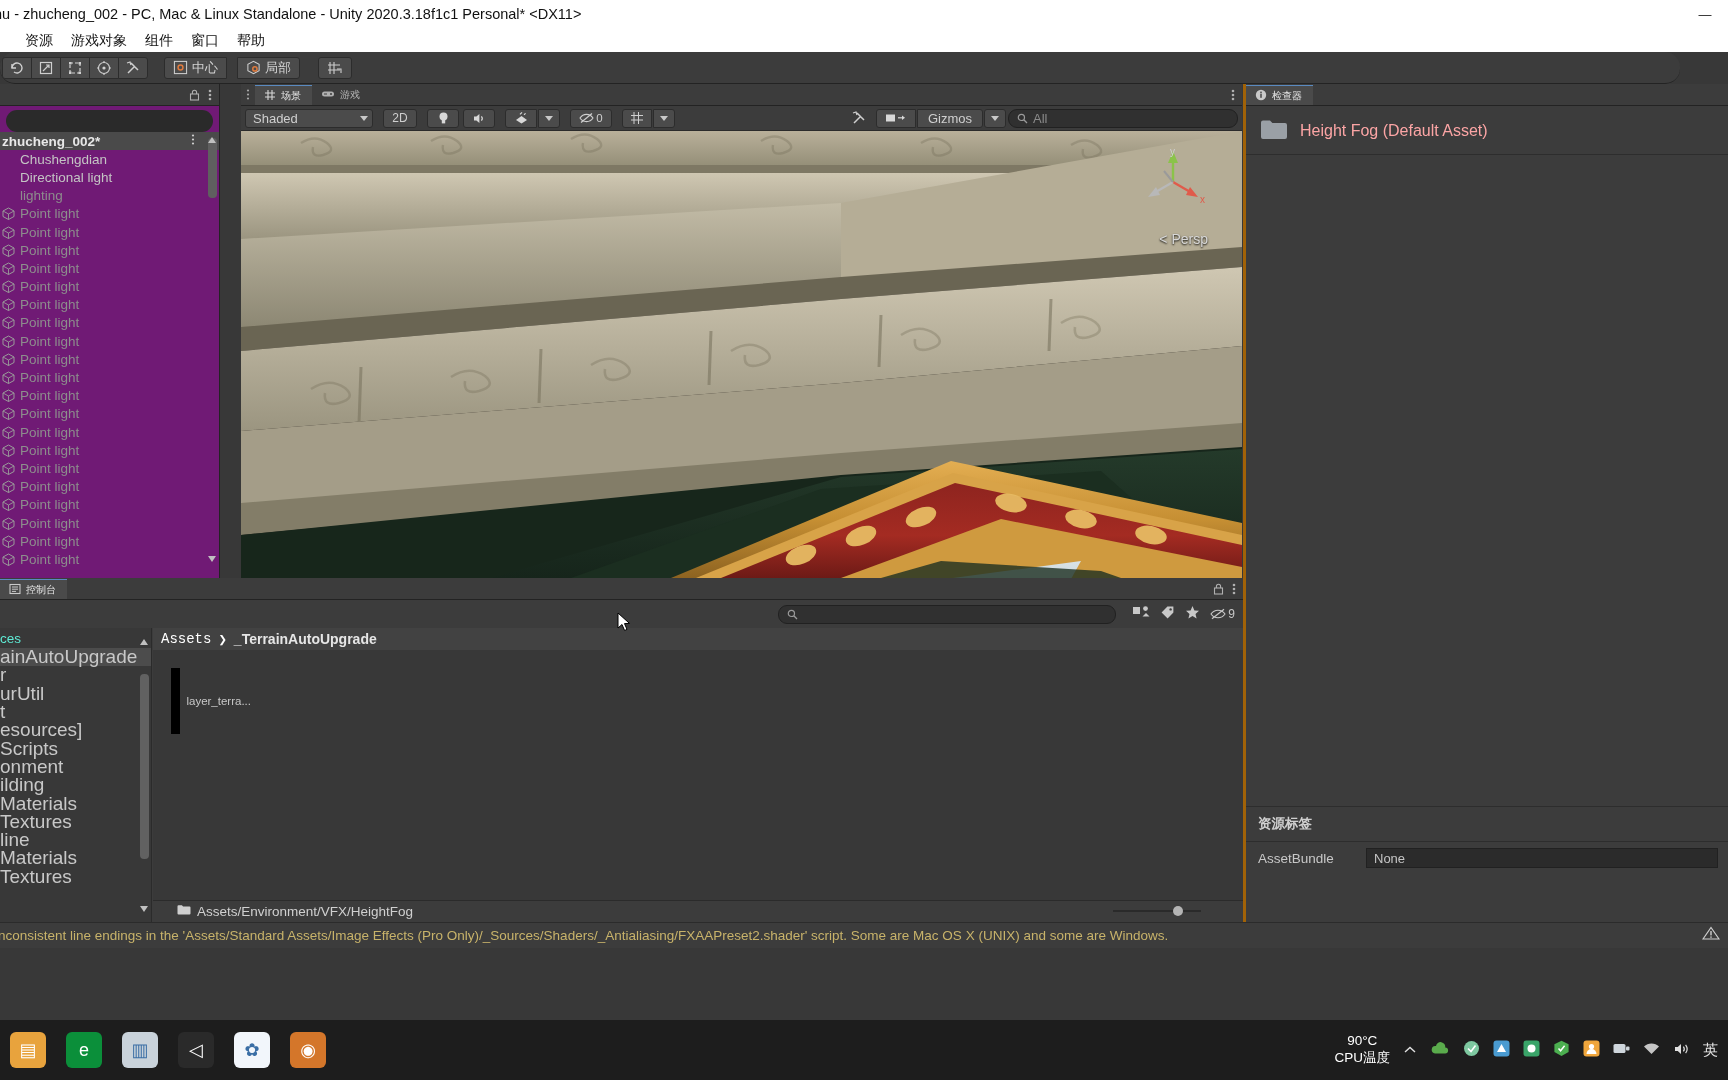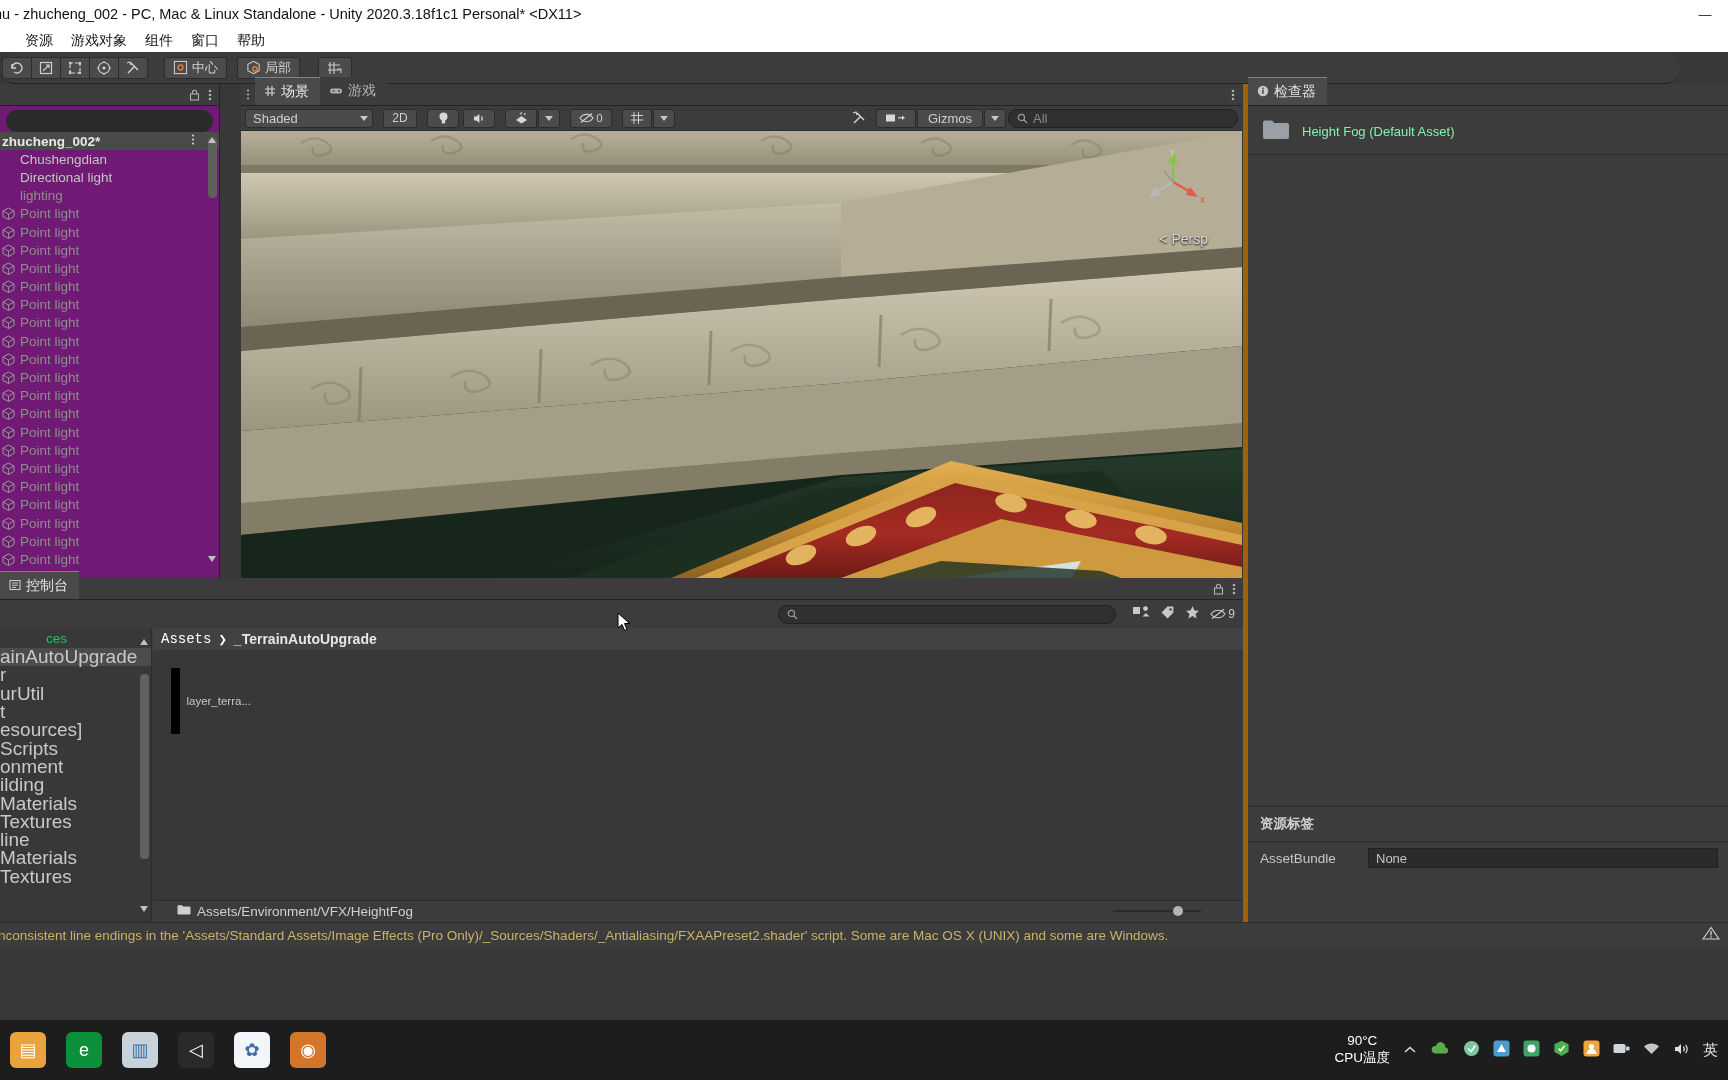--- a/index.html
+++ b/index.html
@@ -71,22 +71,22 @@
   .caret { width:0;height:0;border-left:4px solid transparent;border-right:4px solid transparent;
            border-top:5px solid #c8c8c8; margin-left:10px; }
 
   
   .panel { position:absolute; background:#383838; }
   .panel-tabbar {
     height:22px; background:#3c3c3c; display:flex; align-items:flex-end;
     border-bottom:1px solid #232323;
   }
   .ptab {
-    height:28px; padding:0 11px 0 9px; display:flex; align-items:center; gap:5px;
-    font-size:14px; color:#b6b6b6; background:#3c3c3c;
+    height:20px; padding:0 11px 0 9px; display:flex; align-items:center; gap:5px;
+    font-size:10px; color:#b6b6b6; background:#3c3c3c;
   }
   .ptab.active { background:#4a4a4a; color:#e4e4e4; border-top:1px solid #5a8ac0; }
   .tabbar-right { margin-left:auto; display:flex; align-items:center; gap:8px; padding-right:7px;}
 
   
   #hierarchy { left:0px; top:84px; width:220px; height:494px; background:#701a75;
                border-right:1px solid #232323; }
   .h-search { height:22px; margin:4px 6px 2px 6px; background:#2a2a2a; border-radius:11px; }
   .h-list { position:absolute; top:48px; left:0; right:0; bottom:0; overflow:hidden; }
   .h-row { height:18.2px; display:flex; align-items:center; gap:4px; padding-left:0px;
@@ -104,25 +104,25 @@
                    border-bottom:1px solid #2b2b2b;}
   .sv-btn { height:19px; background:#4b4b4b; border:1px solid #2c2c2c; display:flex;
             align-items:center; justify-content:center; color:#cfcfcf; font-size:12px; padding:0 6px; }
   .sv-shaded { width:128px; justify-content:space-between; padding:0 4px 0 7px; font-size:13px;}
   .sv-search { height:19px; flex:0 0 230px; background:#303030; border:1px solid #212121;
                border-radius:9px; display:flex; align-items:center; gap:5px; padding:0 8px; color:#8a8a8a;}
   .scene-viewport { position:absolute; top:47px; left:0; width:1001px; height:447px; overflow:hidden; }
 
   
   #inspector { left:1243px; top:84px; width:485px; height:838px; background:#3c3c3c;
-               border-left:5px solid #a16207; }
+               border-left:3px solid #a16207; }
   .insp-body { position:absolute; top:22px; left:0; right:0; bottom:0; background:#3c3c3c; }
   .insp-header { display:flex; align-items:center; gap:12px; padding:12px 10px 10px 14px;
                  border-bottom:1px solid #2d2d2d; }
-  .insp-title { font-size:13px; color:#86efac; }
+  .insp-title { font-size:16px; color:#fca5a5; }
   .asset-labels { position:absolute; left:0; right:0; bottom:48px; }
   .al-title { padding:8px 10px 8px 12px; font-size:13.5px; color:#d0d0d0; font-weight:bold;
               border-top:1px solid #2d2d2d; }
   .ab-row { display:flex; align-items:center; gap:12px; padding:6px 10px 6px 12px;
             border-top:1px solid #2d2d2d; }
   .ab-label { font-size:13.5px; color:#c8c8c8; width:96px;}
   .ab-field { flex:1; height:20px; background:#2b2b2b; border:1px solid #212121;
               display:flex; align-items:center; padding:0 7px; font-size:13px; color:#c5c5c5;}
 
   
@@ -131,21 +131,21 @@
                  border-bottom:1px solid #232323; }
   .proj-toolbar { position:absolute; top:22px; left:0; width:1243px; height:28px;
                   background:#3c3c3c; display:flex; align-items:center; padding:0 8px; gap:8px;}
   .proj-search { width:343px; height:19px; margin-left:770px; background:#303030;
                  border:1px solid #212121; border-radius:9px; display:flex; align-items:center;
                  gap:5px; padding:0 8px; color:#8a8a8a; }
   .proj-tools { margin-left:8px; display:flex; align-items:center; gap:10px; }
 
   .proj-tree { position:absolute; left:0; top:50px; width:152px; bottom:0;
                background:#383838; border-right:1px solid #2b2b2b; }
-  .pt-head { height:20px; display:flex; align-items:center; font-size:13.5px; color:#22c55e;padding-left:46px; }
+  .pt-head { height:20px; display:flex; align-items:center; font-size:13.5px; color:#5eead4; }
   .pt-row { height:18.3px; display:flex; align-items:center; font-size:19px; color:#c8c8c8;
             white-space:nowrap; padding-left:0px; }
   .pt-row.sel { background:#4c4c4c; }
   .pt-scroll { position:absolute; right:2px; top:24px; width:9px; bottom:18px; }
   .pt-scroll .thumb { position:absolute; top:22px; width:9px; height:185px; background:#616161; border-radius:4px; }
 
   .proj-content { position:absolute; left:153px; top:50px; right:0; bottom:0; background:#383838; }
   .breadcrumb { height:22px; background:#424242; display:flex; align-items:center;
                 padding-left:8px; gap:7px; font-size:14px; }
   .crumb-dim { color:#ffffff;font-family:Liberation Mono, monospace; }

